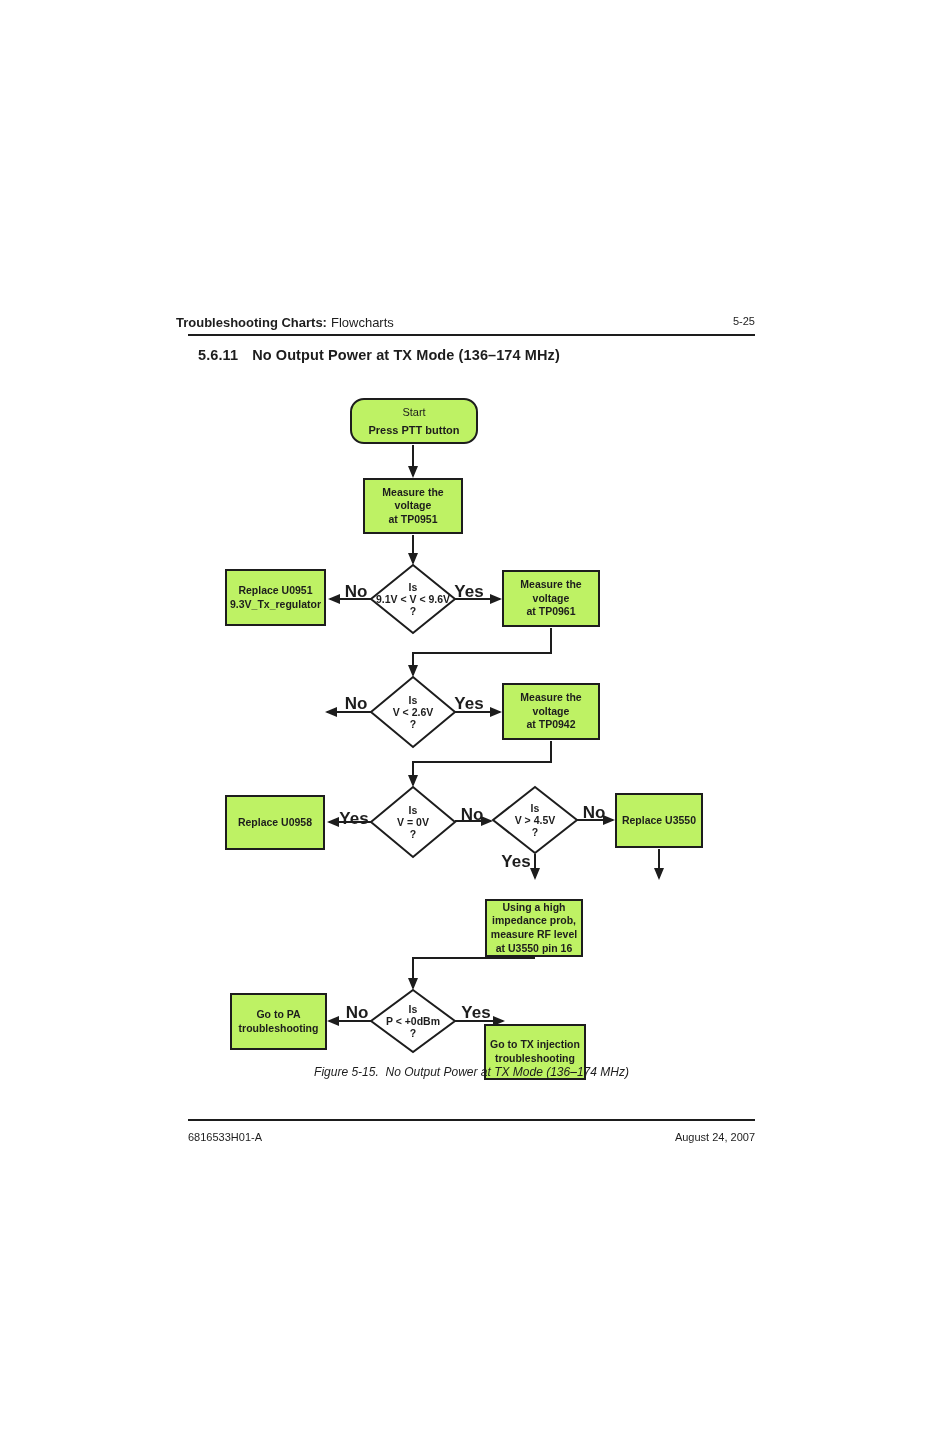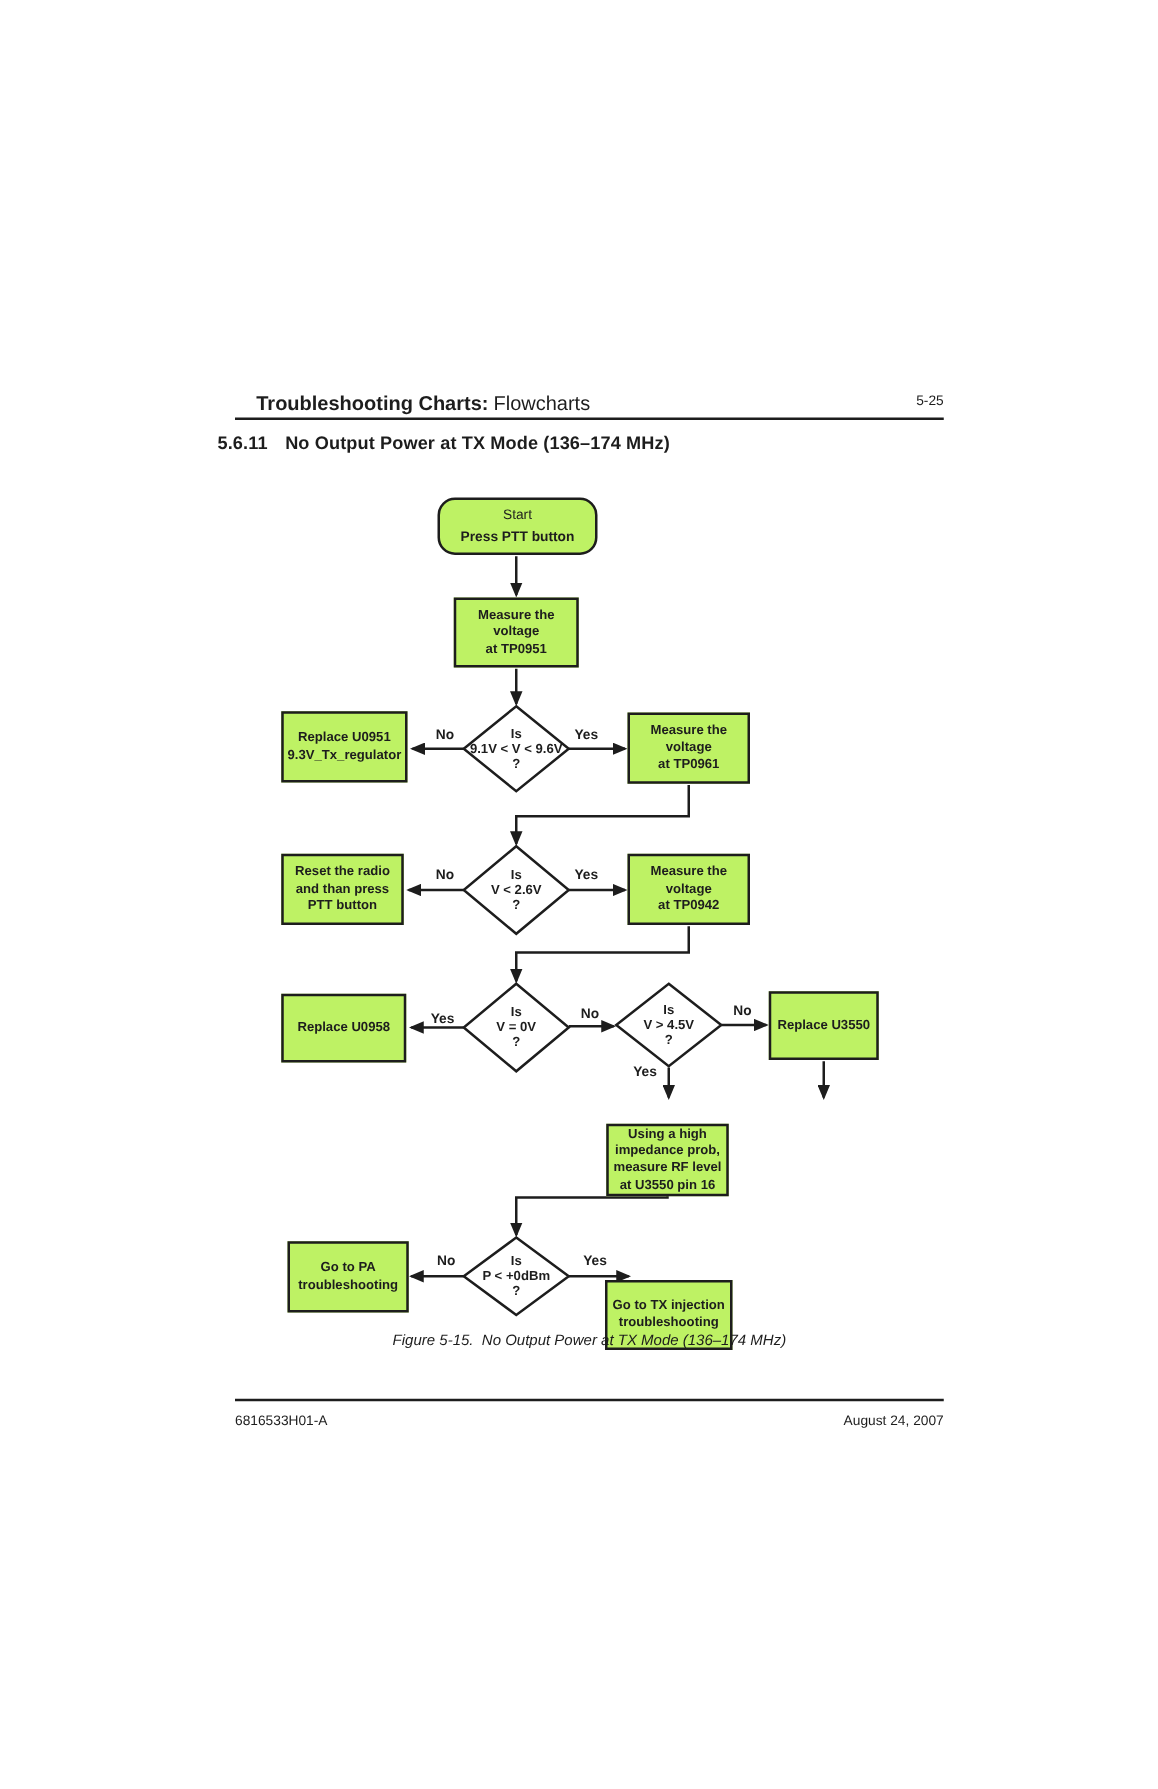--- a/index.html
+++ b/index.html
@@ -3,47 +3,47 @@
 <meta charset="utf-8">
 <style>
   html,body { margin:0; padding:0; background:#ffffff; }
   .page {
     position:relative; width:926px; height:1431px; background:#ffffff;
     font-family:"Liberation Sans", sans-serif; color:#1d1d1d; overflow:hidden;
   }
   svg.flow { position:absolute; left:0; top:0; }
 
   
-  .hdr-left  { position:absolute; left:205px; top:315px; font-size:16px; }
+  .hdr-left  { position:absolute; left:176px; top:315px; font-size:13px; }
   .hdr-left .b { font-weight:bold; }
   .hdr-left .r { margin-left:4px; }
   .pgnum     { position:absolute; right:171px; top:315px; font-size:11px; }
   .hdr-rule  { position:absolute; left:188px; top:334px; width:567px; height:2px; background:#1d1d1d; }
-  .heading   { position:absolute; left:174px; top:347px; font-size:14.5px; font-weight:bold; letter-spacing:.1px; }
+  .heading   { position:absolute; left:198px; top:347px; font-size:14.5px; font-weight:bold; letter-spacing:.1px; }
   .heading .num { margin-right:14px; }
   .caption   { position:absolute; left:188px; top:1065px; width:567px; text-align:center;
                font-style:italic; font-size:12px; white-space:pre-wrap; }
   .ftr-rule  { position:absolute; left:188px; top:1119px; width:567px; height:2px; background:#1d1d1d; }
   .ftr-left  { position:absolute; left:188px; top:1131px; font-size:11px; }
   .ftr-right { position:absolute; right:171px; top:1131px; font-size:11px; }
 
   
   .node {
     position:absolute; box-sizing:border-box; border:2px solid #1d1d1d; background:#bef264;
     display:flex; align-items:center; justify-content:center; text-align:center;
     font-weight:bold; font-size:10.5px; line-height:1.3; white-space:pre-line;
   }
   .start { border-radius:14px; flex-direction:column; gap:3px; }
   .start .t1 { font-weight:normal; font-size:11px; }
   .start .t2 { font-weight:bold;  font-size:11px; }
   .dtext {
     position:absolute; text-align:center; font-weight:bold; font-size:10.5px;
     line-height:1.15; white-space:pre-line;
   }
-  .lbl { position:absolute; width:34px; text-align:center; font-weight:bold; font-size:11px; }
+  .lbl { position:absolute; width:34px; text-align:center; font-weight:bold; font-size:17px; }
 </style>
 </head>
 <body>
 
 <div class="page">
 
   <div class="hdr-left"><span class="b">Troubleshooting Charts:</span><span class="r">Flowcharts</span></div>
   <div class="pgnum">5-25</div>
   <div class="hdr-rule"></div>
   <div class="heading"><span class="num">5.6.11</span><span>No Output Power at TX Mode (136–174 MHz)</span></div>
@@ -86,23 +86,20 @@
     <span class="t2">Press PTT button</span>
   </div>
   <div class="node" style="left:363px; top:478px; width:100px; height:56px;">Measure the
 voltage
 at TP0951</div>
   <div class="node" style="left:225px; top:569px; width:101px; height:57px;">Replace U0951
 9.3V_Tx_regulator</div>
   <div class="node" style="left:502px; top:570px; width:98px; height:57px;">Measure the
 voltage
 at TP0961</div>
-  <div class="node" style="left:225px; top:683px; width:98px; height:57px;">Reset the radio
-and than press
-PTT button</div>
   <div class="node" style="left:502px; top:683px; width:98px; height:57px;">Measure the
 voltage
 at TP0942</div>
   <div class="node" style="left:225px; top:795px; width:100px; height:55px;">Replace U0958</div>
   <div class="node" style="left:615px; top:793px; width:88px; height:55px;">Replace U3550</div>
   <div class="node" style="left:485px; top:899px; width:98px; height:58px;">Using a high
 impedance prob,
 measure RF level
 at U3550 pin 16</div>
   <div class="node" style="left:230px; top:993px; width:97px; height:57px;">Go to PA

